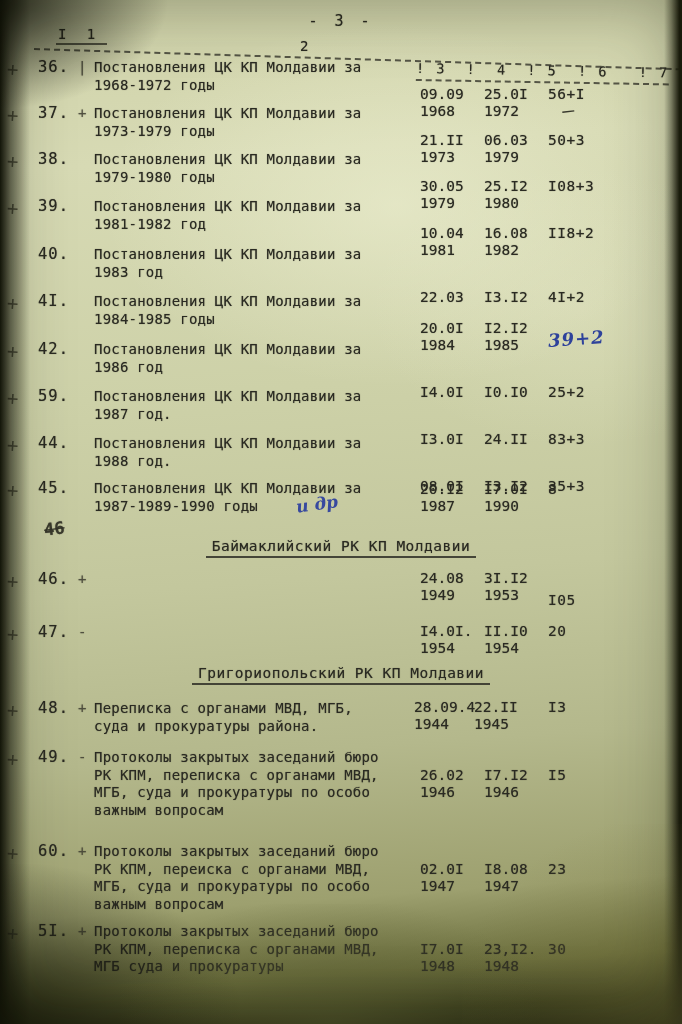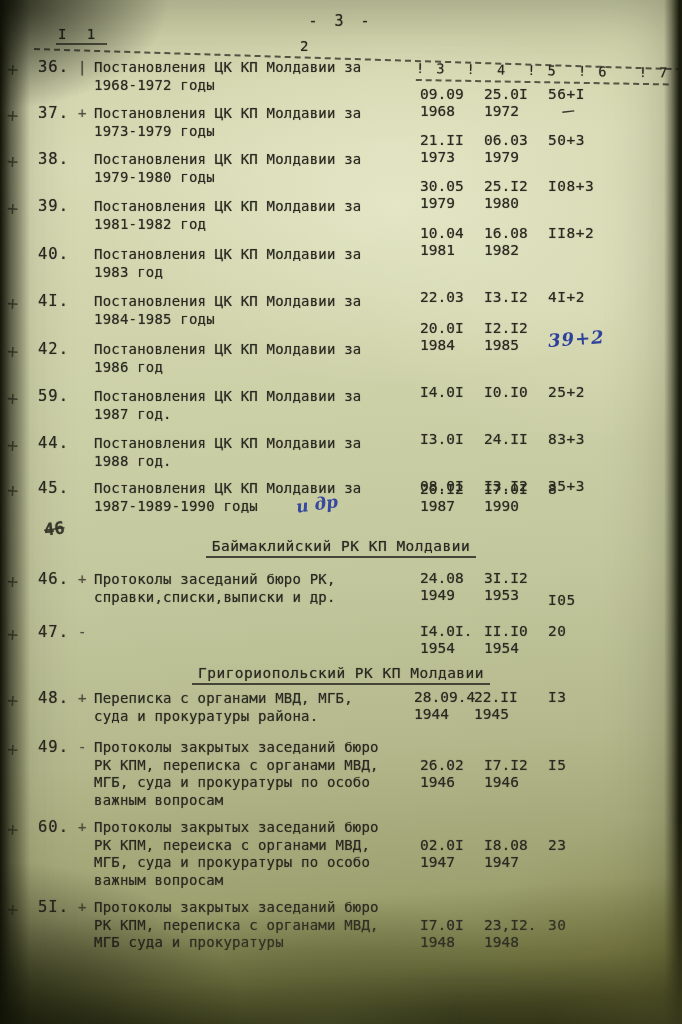--- a/index.html
+++ b/index.html
@@ -183,58 +183,56 @@
       <div id="scribble">46</div>
 
       <div class="section-head" style="margin-bottom:8px">
         <span>Баймаклийский РК КП Молдавии</span>
       </div>
 
       <div class="row h35" style="margin-bottom:18px">
         <span class="mmark">+</span>
         <span class="num">46.</span>
         <span class="imark">+</span>
-        <span class="desc">Протоколы заседаний бюро РК,
-справки,списки,выписки и др.</span>
         <span class="c3 t0">24.08
 1949</span>
         <span class="c4 t0">3I.I2
 1953</span>
         <span class="c5 t22">I05</span>
       </div>
 
       <div class="row h18" style="margin-bottom:24px">
         <span class="mmark">+</span>
         <span class="num">47.</span>
         <span class="imark">-</span>
         <span class="c3 t0">I4.0I.
 1954</span>
         <span class="c4 t0">II.I0
 1954</span>
         <span class="c5 t0">20</span>
       </div>
 
-      <div class="section-head" style="margin-bottom:0">
+      <div class="section-head" style="margin-bottom:10px">
         <span>Григориопольский РК КП Молдавии</span>
       </div>
 
       <div class="row h35" style="margin-bottom:14px">
         <span class="mmark">+</span>
         <span class="num">48.</span>
         <span class="imark">+</span>
         <span class="desc">Переписка с органами МВД, МГБ,
 суда и прокуратуры района.</span>
         <span class="c3 t0" style="left:414px">28.09.4
 1944</span>
         <span class="c4 t0" style="left:474px">22.II
 1945</span>
         <span class="c5 t0">I3</span>
       </div>
 
-      <div class="row h70" style="margin-bottom:10px">
+      <div class="row h70" style="margin-bottom:24px">
         <span class="mmark">+</span>
         <span class="num">49.</span>
         <span class="imark">-</span>
         <span class="desc">Протоколы закрытых заседаний бюро
 РК КПМ, переписка с органами МВД,
 МГБ, суда и прокуратуры по особо
 важным вопросам</span>
         <span class="c3 t19">26.02
 1946</span>
         <span class="c4 t19">I7.I2

